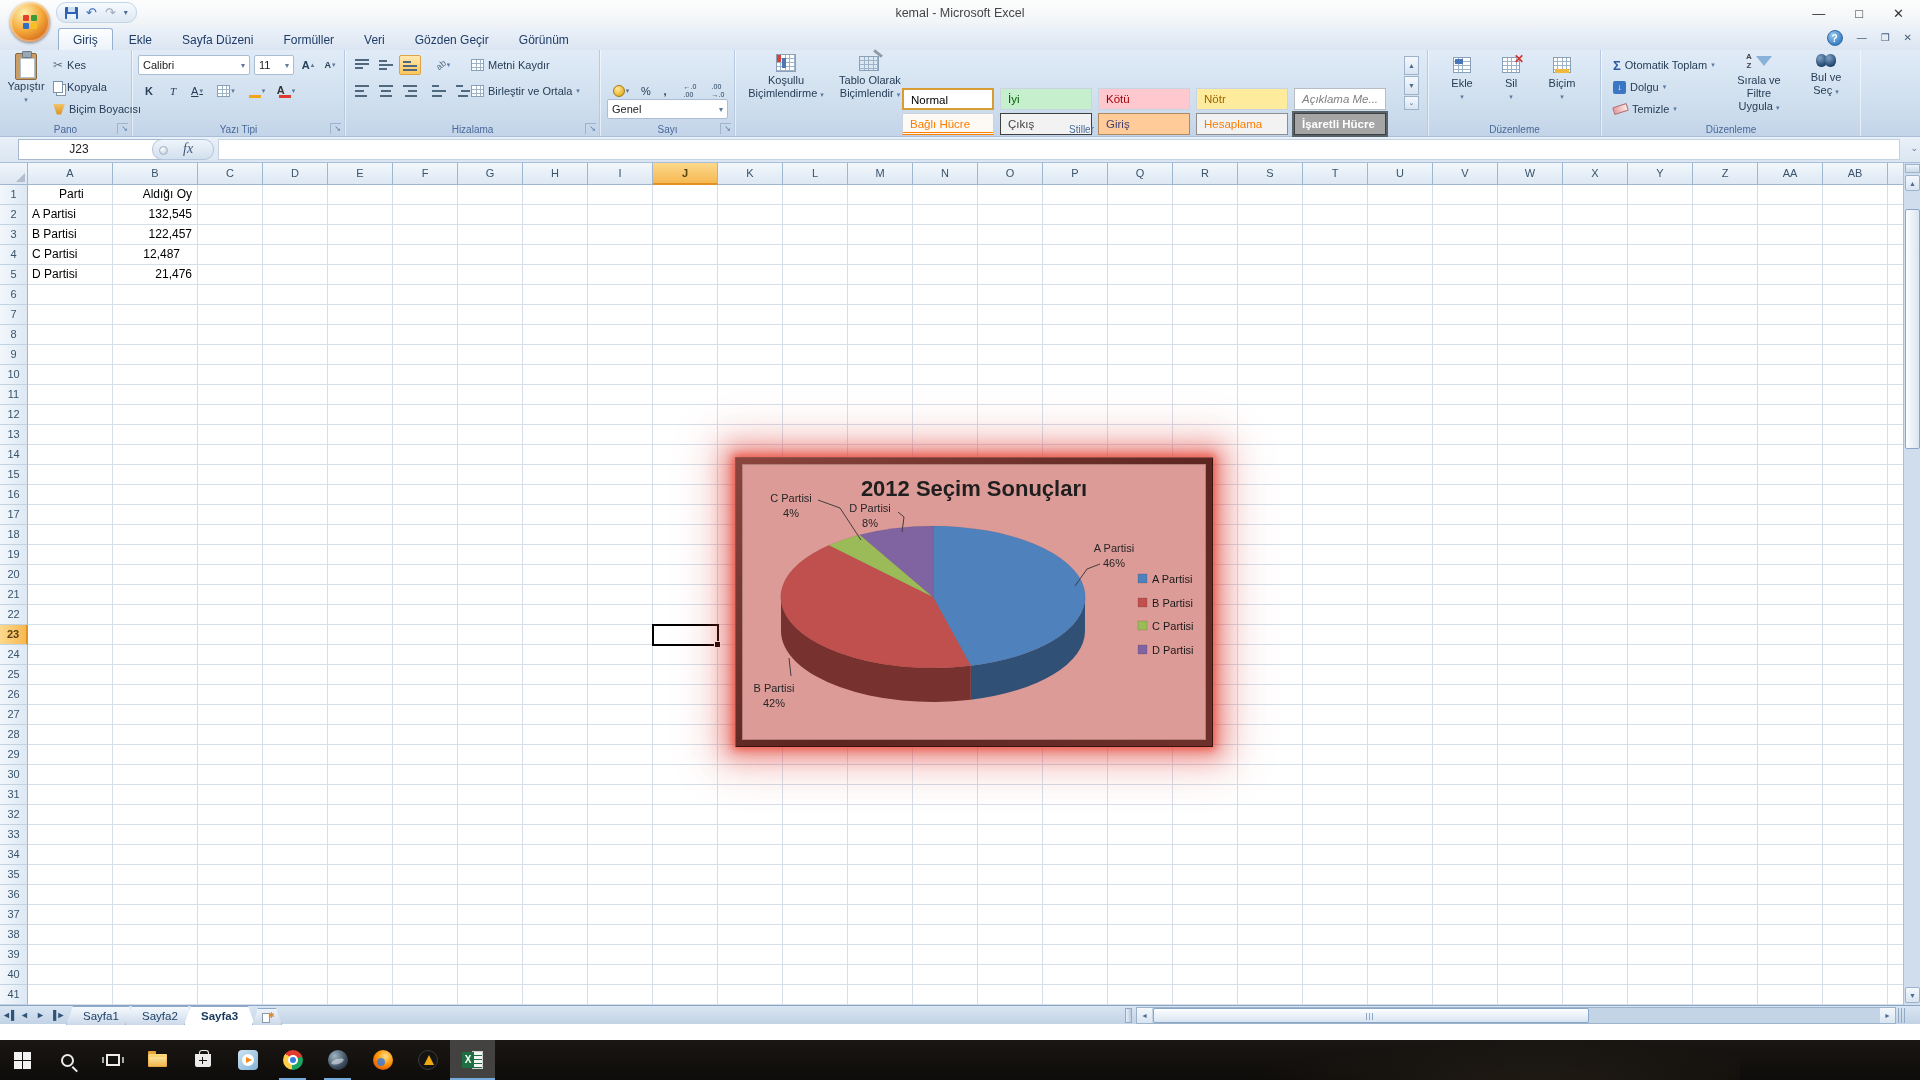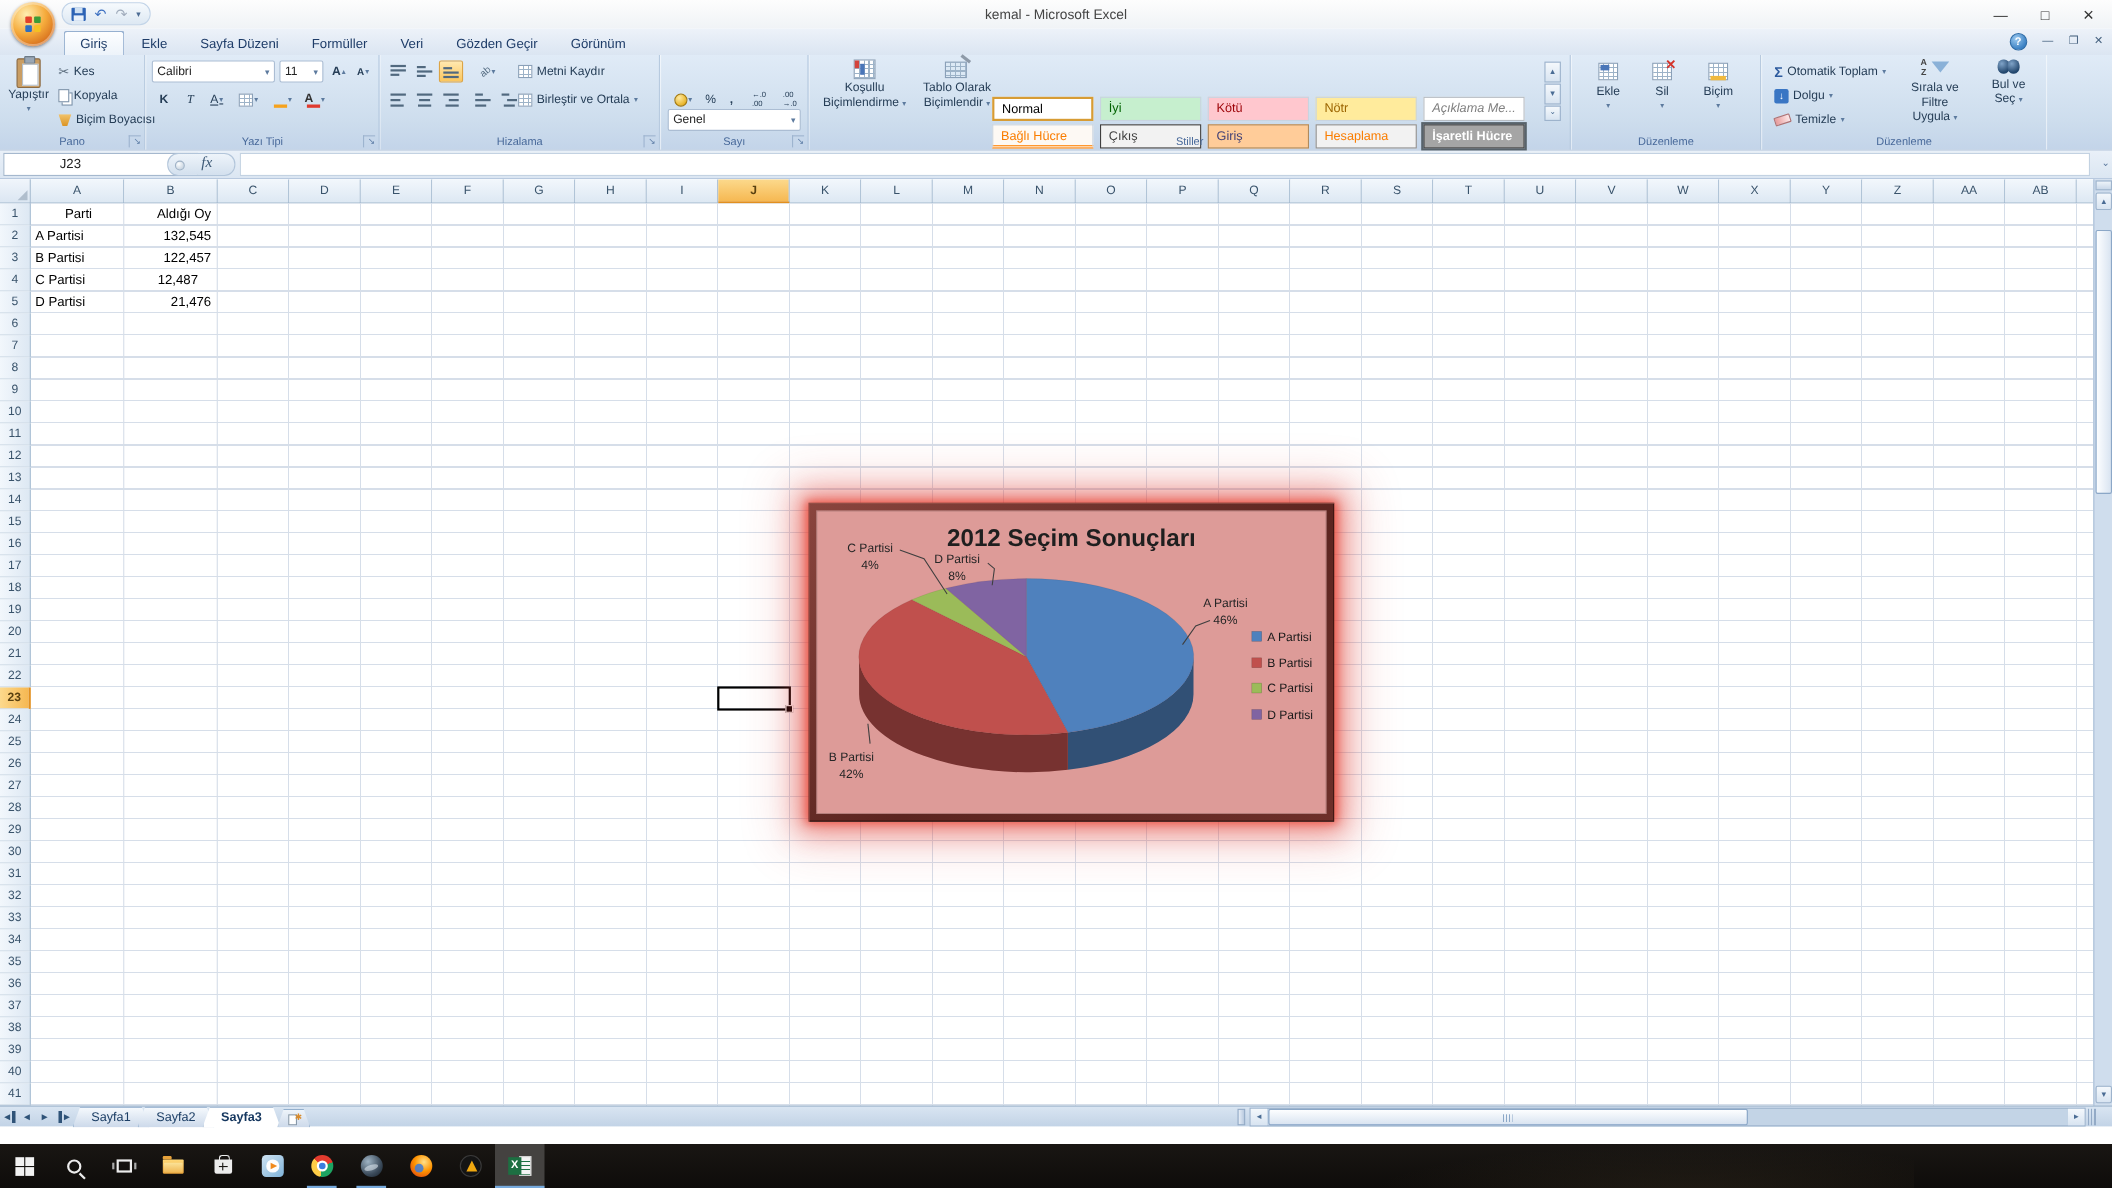--- a/index.html
+++ b/index.html
@@ -63,21 +63,21 @@
   .gscroll{position:absolute;width:15px;height:19px;background:linear-gradient(#f4f8fc,#d8e4f1);border:1px solid #9db3cc;font-size:7px;color:#4a6c94;text-align:center;line-height:17px;}
   .binoc{width:20px;height:13px;position:relative;}
   .binoc::before,.binoc::after{content:"";position:absolute;top:0;width:11px;height:13px;border-radius:45%;background:radial-gradient(circle at 35% 30%,#7fa3c8,#24486e 70%);}
   .binoc::before{left:0;} .binoc::after{right:0;}
   .funnel{width:0;height:0;border-left:8px solid transparent;border-right:8px solid transparent;border-top:10px solid #8ab1d8;position:relative;}
   .eraser{width:15px;height:8px;background:linear-gradient(90deg,#e89a9a,#fde8e8);border:1px solid #b07070;transform:rotate(-18deg);border-radius:1px;}
   .fillicon{width:12px;height:9px;background:#5e7fa5;clip-path:polygon(20% 0,80% 0,100% 60%,50% 100%,0 60%);}
   .colorbar{position:absolute;left:2px;bottom:1px;width:12px;height:3px;}
   
   #fbar{position:absolute;left:0;top:137px;width:1920px;height:26px;background:linear-gradient(#e9f0f8,#dbe6f2);border-bottom:1px solid #a9bed8;}
-  #namebox{position:absolute;left:3px;top:2px;width:177px;height:21px;background:#fff;border:1px solid #a5b8ce;font-size:12px;color:#222;}
+  #namebox{position:absolute;left:18px;top:2px;width:177px;height:21px;background:#fff;border:1px solid #a5b8ce;font-size:12px;color:#222;}
   #namebox .val{position:absolute;left:0;width:120px;text-align:center;line-height:19px;}
   #namebox .nb-arr{position:absolute;right:2px;top:6px;font-size:8px;color:#5c7a9e;}
   #fx-pill{position:absolute;left:152px;top:2px;width:62px;height:21px;border-radius:10px;background:linear-gradient(#eef4fa,#d3e0ee);border:1px solid #b2c5da;}
   #fx-pill .dot{position:absolute;left:6px;top:6px;width:9px;height:9px;border-radius:50%;background:radial-gradient(circle at 35% 30%,#fdfefe,#b9c8d8);border:1px solid #9fb2c6;}
   #fx-pill .fx{position:absolute;left:30px;top:1px;font-family:"Liberation Serif",serif;font-style:italic;font-size:14px;color:#3e5a77;}
   #finput{position:absolute;left:218px;top:2px;width:1682px;height:21px;background:#fff;border:1px solid #c3d2e2;}
   #fbar-chev{position:absolute;right:2px;top:6px;font-size:9px;color:#5c7a9e;}
   
   #gridzone{position:absolute;left:0;top:163px;width:1903px;height:842px;background:#fff;}
   #corner{position:absolute;left:0;top:0;width:28px;height:22px;background:linear-gradient(#f0f5fb,#dbe6f2);border-right:1px solid #9eb6ce;border-bottom:1px solid #9eb6ce;}

